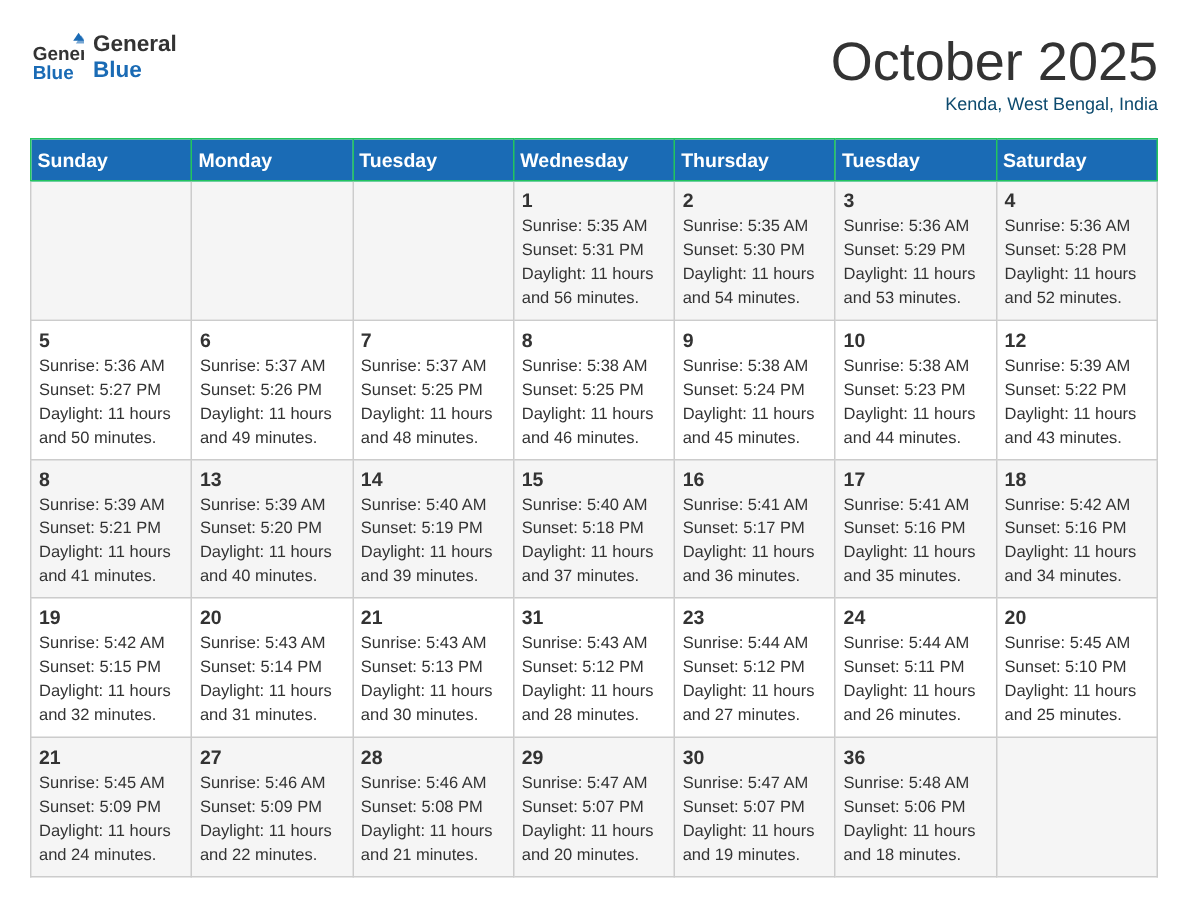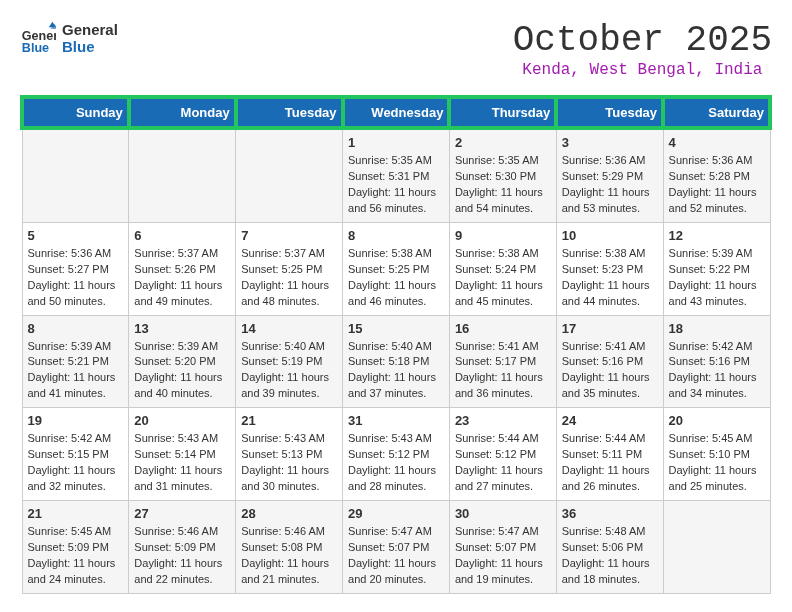--- a/index.html
+++ b/index.html
@@ -19,45 +19,44 @@
     .logo {
       display: flex;
       align-items: center;
       gap: 6px;
     }
     .logo-icon {
       width: 36px;
       height: 36px;
     }
     .title-block {
-      text-align: center;
-      font-family: Liberation Mono, monospace;
+      text-align: right;
     }
     .month-title {
       font-size: 36px;
       font-weight: normal;
       color: #333;
     }
     .subtitle {
-      font-size: 16px;
-      color: #a21caf;
+      font-size: 12px;
+      color: #0c4a6e;
     }
     table {
       width: 100%;
       border-collapse: collapse;
       table-layout: fixed;
     }
     thead th {
       background-color: #1a6bb5;
       color: white;
       padding: 6px 4px;
       font-size: 13px;
       font-weight: bold;
-      text-align: right;
-      border: 4px solid #22c55e;
+      text-align: left;
+      border: 1px solid #22c55e;
     }
     tbody td {
       border: 1px solid #ccc;
       vertical-align: top;
       padding: 5px 5px 5px 5px;
       font-size: 11px;
       color: #333;
       height: 88px;
       background: #fff;
     }

